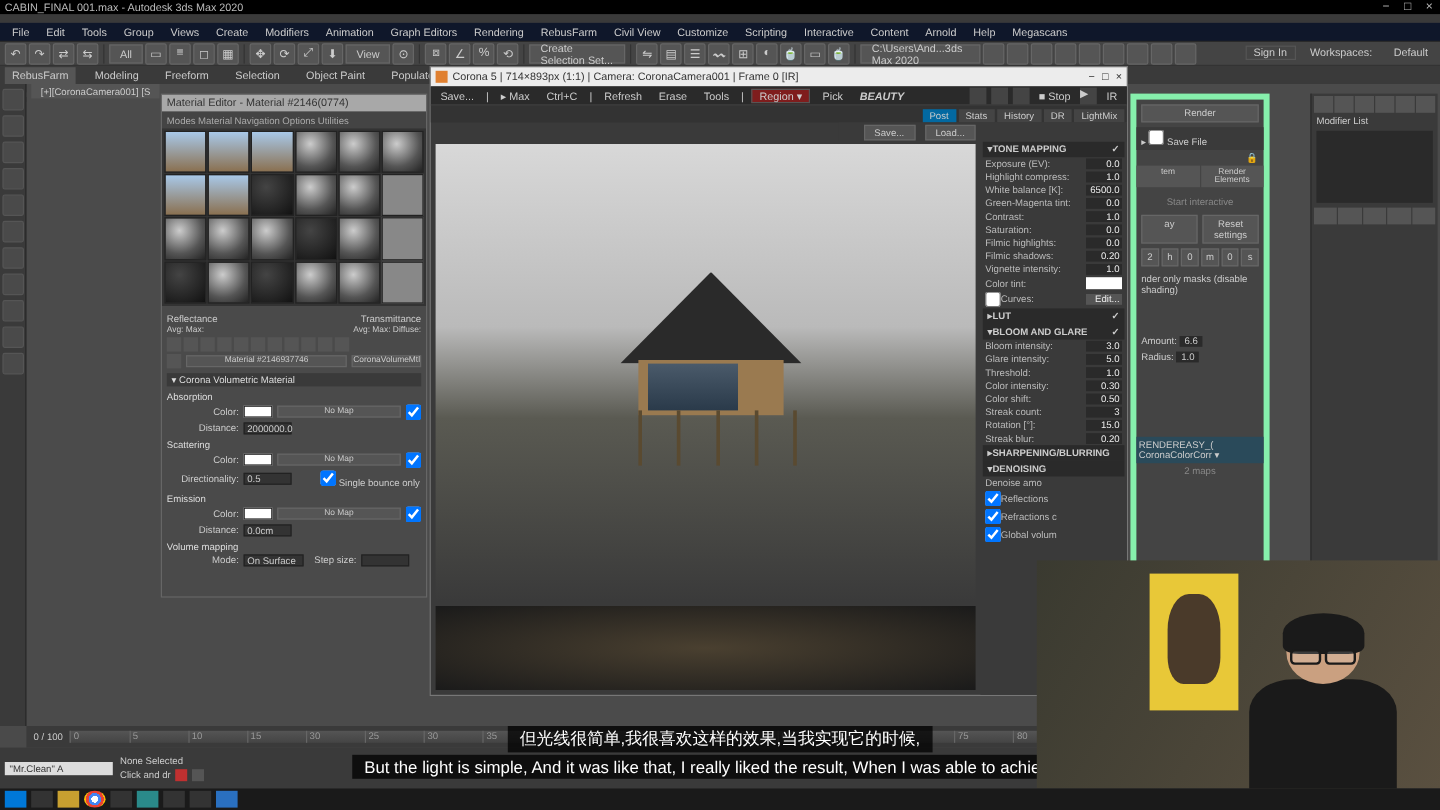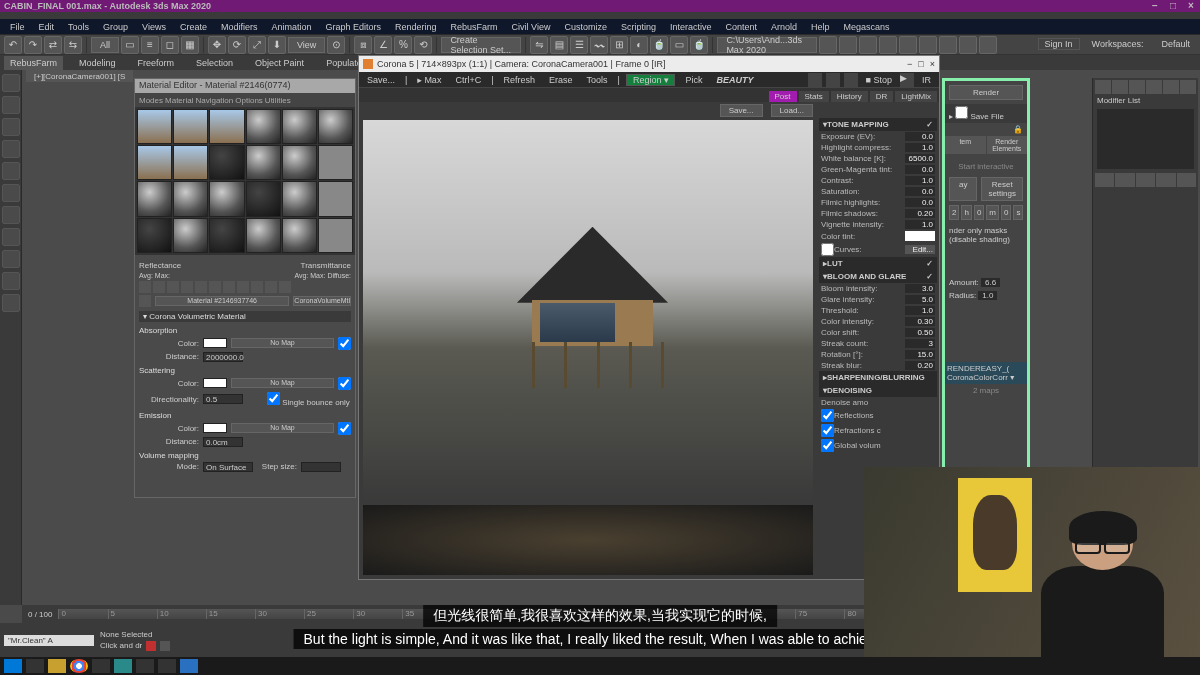--- a/index.html
+++ b/index.html
@@ -1,19 +1,19 @@
 <!DOCTYPE html>
 <html><head>
 <meta charset="utf-8">
 <style>
 * { margin: 0; padding: 0; box-sizing: border-box; font-family: "Segoe UI", Tahoma, sans-serif; }
 body { background: #4a4a4a; width: 1200px; height: 675px; overflow: hidden; position: relative; color: #ccc; font-size: 10px; }
 
 
-.titlebar { height: 12px; background: #701a75; display: flex; align-items: center; justify-content: space-between; padding: 0 4px; font-weight: bold; }
+.titlebar { height: 12px; background: #000000; display: flex; align-items: center; justify-content: space-between; padding: 0 4px; }
 .titlebar .title { font-size: 9px; color: #bbb; }
 .titlebar .wincontrols { display: flex; gap: 8px; }
 .titlebar .wincontrols span { width: 10px; height: 10px; display: inline-block; text-align: center; line-height: 10px; color: #bbb; }
 
 
 .toprow { height: 7px; background: #3a3a3a; }
 
 
 .menubar { height: 16px; background: #0f172a; display: flex; align-items: center; padding: 0 4px; gap: 2px; border-bottom: 1px solid #2a2a2a; }
 .menubar span { padding: 0 6px; font-size: 9px; color: #ccc; }
@@ -67,26 +67,26 @@
 .matprops .toolstrip { display: flex; gap: 2px; margin: 2px 0; }
 .matprops .toolstrip .tb { width: 12px; height: 12px; background: #555; }
 
 
 .vfb { position: absolute; top: 55px; left: 358px; width: 582px; height: 525px; background: #3a3a3a; border: 1px solid #777; }
 .vfb .vtitle { height: 16px; background: #ececec; color: #333; display: flex; align-items: center; padding: 0 4px; font-size: 9px; }
 .vfb .vtitle .vicon { width: 10px; height: 10px; background: #e08030; margin-right: 4px; }
 .vfb .vtitle .vwc { margin-left: auto; display: flex; gap: 6px; }
 .vfb .vtoolbar { height: 16px; background: #2a2a2a; display: flex; align-items: center; padding: 0 4px; gap: 6px; font-size: 9px; color: #ccc; border-bottom: 1px solid #444; }
 .vfb .vtoolbar .vtxt { padding: 0 4px; }
-.vfb .vtoolbar .vsel { background: #15803d; padding: 0 6px; border: 1px solid #555; }
+.vfb .vtoolbar .vsel { background: #7f1d1d; padding: 0 6px; border: 1px solid #555; }
 .vfb .vtoolbar .vright { margin-left: auto; display: flex; gap: 4px; align-items: center; }
 .vfb .vtoolbar .vb { width: 14px; height: 14px; background: #444; }
 .vfb .vtabs { height: 14px; background: #333; display: flex; gap: 2px; padding: 0 2px; align-items: flex-end; justify-content: flex-end;}
 .vfb .vtabs .vtab { padding: 1px 6px; font-size: 8px; background: #444; color: #ccc; }
-.vfb .vtabs .vtab.active { background: #a21caf; }
+.vfb .vtabs .vtab.active { background: #0369a1; }
 .vfb .vbody { display: flex; height: calc(100% - 46px); }
 .vfb .vleft { flex: 1; display: flex; flex-direction: column; }
 .vfb .vactions { height: 16px; background: #3a3a3a; display: flex; align-items: center; padding: 0 6px; gap: 8px; }
 .vfb .vactions .btn { background: #555; border: 1px solid #666; padding: 1px 8px; font-size: 8px; }
 .vfb .vimage { flex: 1; background: linear-gradient(#d8d8d8, #bababa 40%, #5a5a52 60%, #3a3a3a); position: relative; margin: 4px; }
 .vfb .cabin { position: absolute; left: 30%; top: 28%; width: 42%; height: 40%; }
 .vfb .cabin .roof { position: absolute; top: 0; left: 10%; width: 80%; height: 50%; background: #2a2a2a; clip-path: polygon(50% 0, 100% 100%, 0 100%); }
 .vfb .cabin .wall { position: absolute; top: 48%; left: 18%; width: 64%; height: 30%; background: #9a7a50; }
 .vfb .cabin .glass { position: absolute; top: 50%; left: 22%; width: 40%; height: 26%; background: linear-gradient(#4a5a6a, #2a3a4a); }
 .vfb .cabin .stilts { position: absolute; top: 76%; left: 18%; width: 70%; height: 30%; display: flex; justify-content: space-between; }
@@ -95,21 +95,21 @@
 
 .vfb .vright-panel { width: 122px; background: #3a3a3a; padding: 2px; overflow-y: auto; font-size: 8px; }
 .vfb .phdr { background: #2a2a2a; padding: 2px 4px; font-weight: bold; display: flex; }
 .vfb .phdr .chk { margin-left: auto; }
 .vfb .prow { display: flex; align-items: center; padding: 1px 2px; }
 .vfb .prow .plbl { flex: 1; color: #bbb; }
 .vfb .prow .pval { width: 30px; background: #2a2a2a; text-align: right; padding: 0 2px; color: #eee; }
 .vfb .prow .psw { width: 30px; height: 10px; background: #fff; }
 
 
-.rsetup { position: absolute; top: 78px; left: 942px; width: 88px; height: 500px; background: #444; border: 3px solid #86efac; font-size: 8px; }
+.rsetup { position: absolute; top: 78px; left: 942px; width: 116px; height: 500px; background: #444; border: 5px solid #86efac; font-size: 8px; }
 .rsetup .rbtn { background: #555; border: 1px solid #666; padding: 2px 6px; margin: 4px; text-align: center; }
 .rsetup .rrow { padding: 2px 4px; color: #ccc; }
 .rsetup .rhdr { background: #3a3a3a; padding: 2px 4px; }
 .rsetup .rtabs { display: flex; gap: 1px; }
 .rsetup .rtabs .rt { flex: 1; padding: 2px; background: #555; text-align: center; font-size: 7px; }
 
 
 .cmdpanel { position: absolute; top: 78px; right: 2px; width: 106px; height: 500px; background: #3a3a3a; border-left: 1px solid #2a2a2a; }
 .cmdpanel .cptabs { height: 16px; display: flex; gap: 1px; padding: 2px; }
 .cmdpanel .cptabs .cpt { flex: 1; background: #555; height: 14px; }

